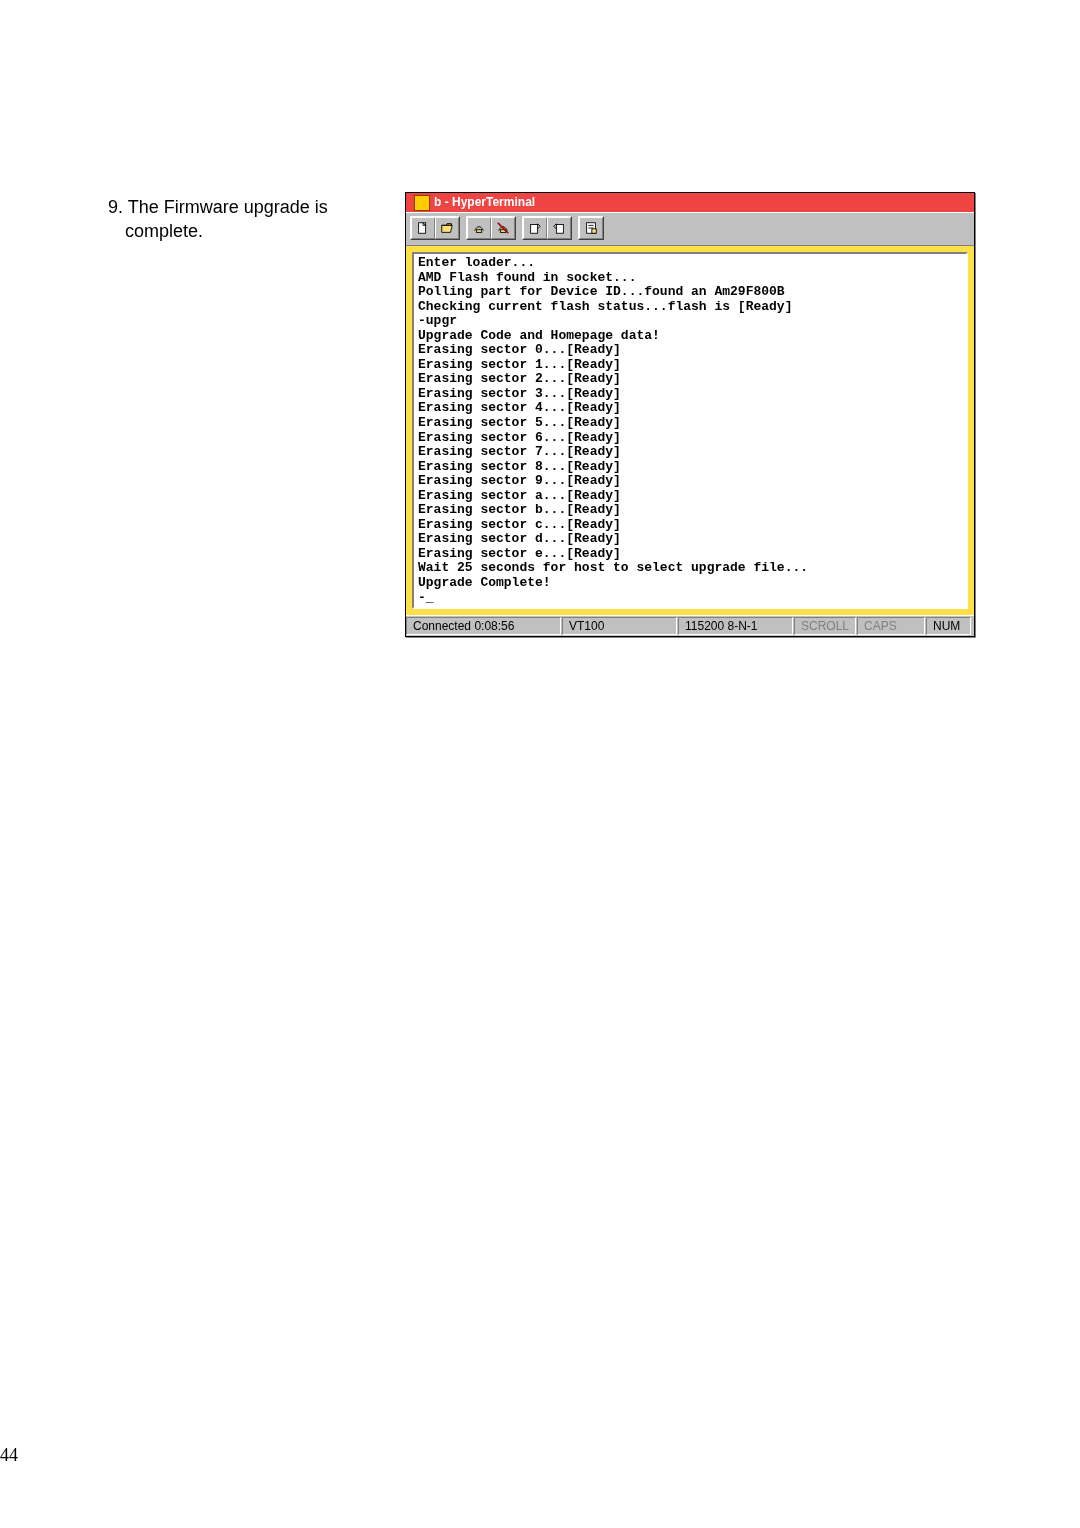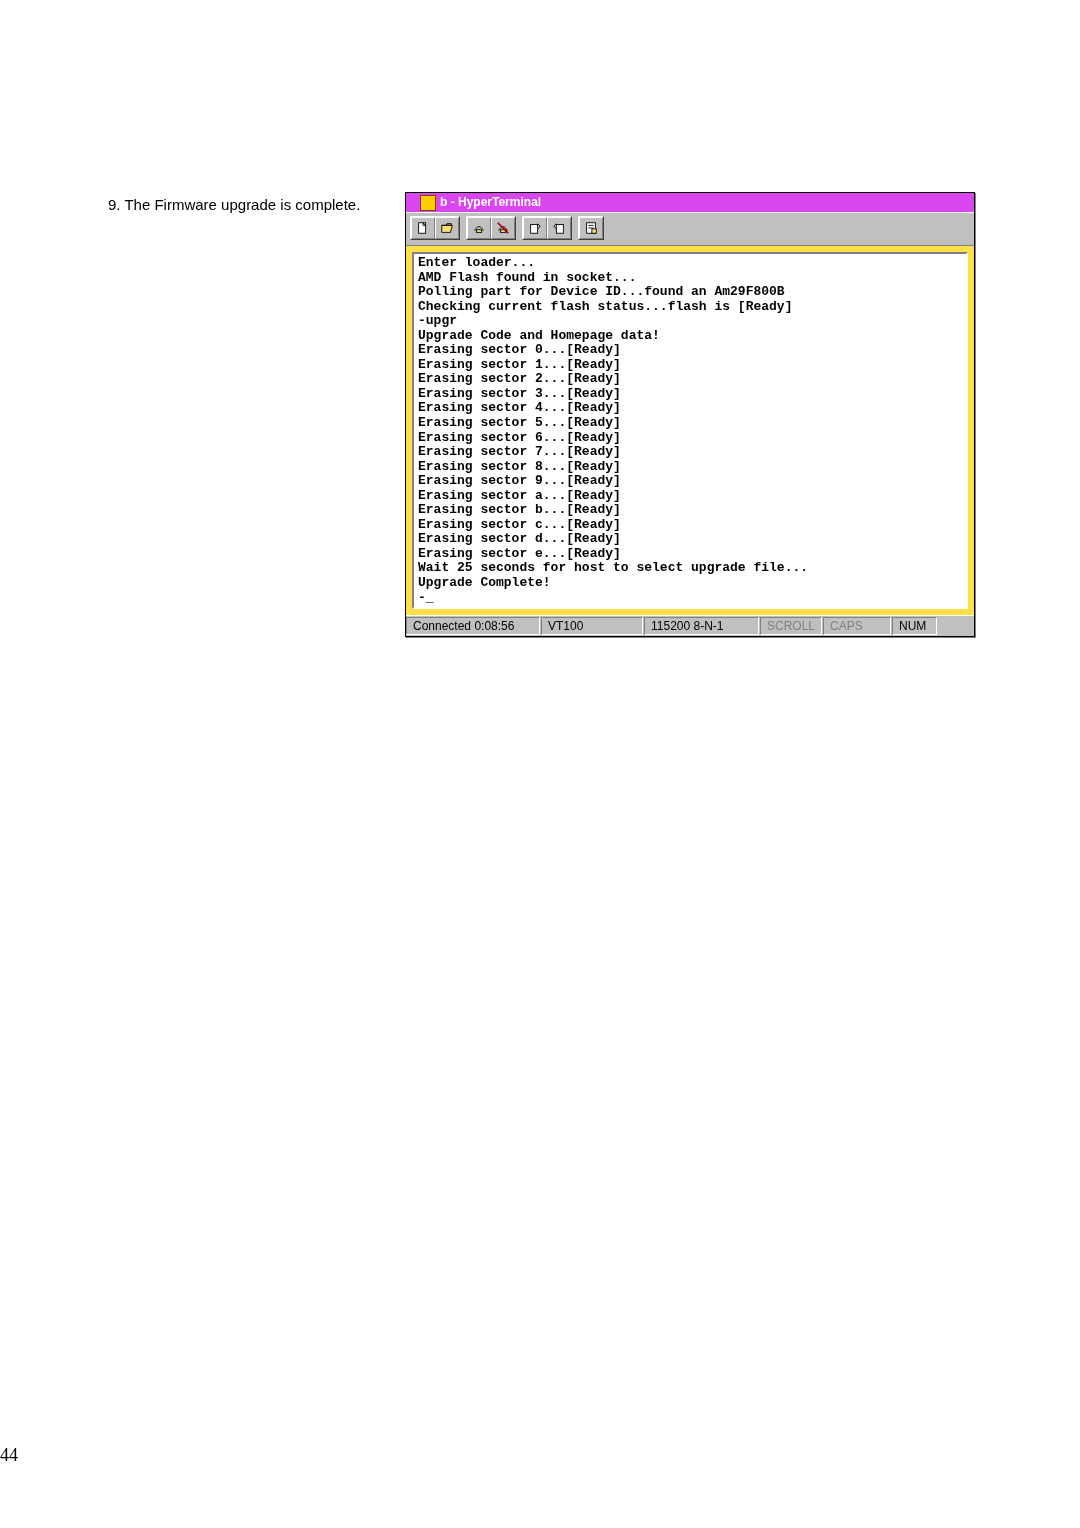--- a/index.html
+++ b/index.html
@@ -15,21 +15,21 @@
     position: relative;
     width: 1080px;
     height: 1528px;
     box-sizing: border-box;
   }
   .left-col {
     position: absolute;
     left: 108px;
     top: 195px;
     width: 275px;
-    font-size: 15px;
+    font-size: 18px;
     line-height: 1.35;
   }
   .left-col p { margin: 0; }
   .step9 {
     text-indent: -17px;
     padding-left: 17px;
   }
   .note-block {
     margin-top: 18px;
     padding-left: 30px;
@@ -40,25 +40,25 @@
     left: 405px;
     top: 192px;
     width: 568px;
     background: #c0c0c0;
     border: 1px solid #000;
     box-shadow: 1px 1px 0 #808080;
     font-family: "MS Sans Serif", Tahoma, Arial, sans-serif;
     font-size: 12px;
   }
   .titlebar {
-    background: #d946ef;
+    background: #ef4444;
     color: #ffffff;
     height: 19px;
     line-height: 19px;
-    padding: 0 14px;
+    padding: 0 8px;
     display: flex;
     align-items: center;
     font-weight: bold;
   }
   .titlebar .icon {
     width: 14px; height: 14px;
     background: #ffcc00;
     margin-right: 4px;
     display: inline-block;
     border: 1px solid #804000;
@@ -250,22 +250,22 @@
 Erasing sector b...[Ready]
 Erasing sector c...[Ready]
 Erasing sector d...[Ready]
 Erasing sector e...[Ready]
 Wait 25 seconds for host to select upgrade file...
 Upgrade Complete!
 -_</pre>
     </div>
 
     <div class="statusbar">
-      <div class="sb-cell" style="width:134px">Connected 0:08:56</div>
-      <div class="sb-cell" style="width:102px">VT100</div>
+      <div class="sb-cell" style="width:155px">Connected 0:08:56</div>
+      <div class="sb-cell" style="width:115px">VT100</div>
       <div class="sb-cell" style="width:115px">115200 8-N-1</div>
       <div class="sb-cell sb-disabled" style="width:62px">SCROLL</div>
       <div class="sb-cell sb-disabled" style="width:68px">CAPS</div>
       <div class="sb-cell" style="width:45px">NUM</div>
     </div>
   </div>
 
   <div class="page-number">44</div>
 </div>
 

